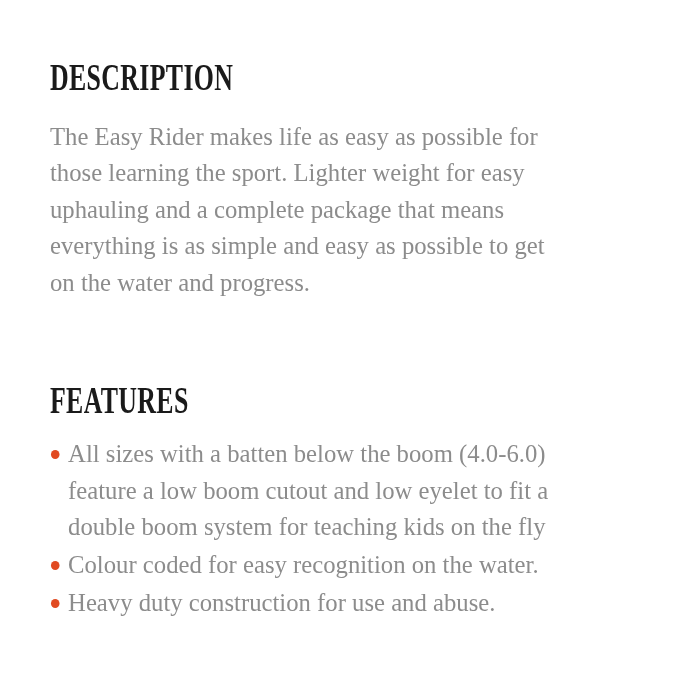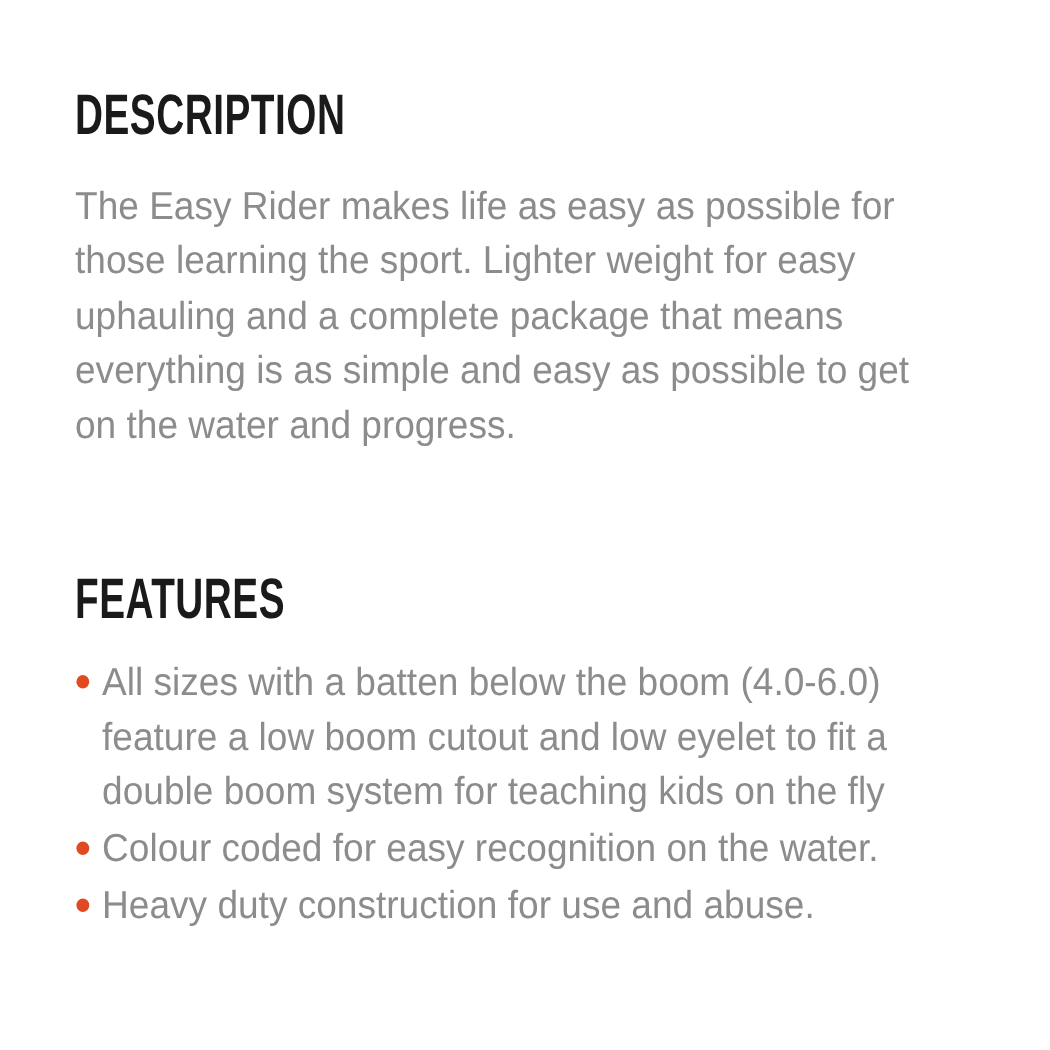--- a/index.html
+++ b/index.html
@@ -2,21 +2,21 @@
 <html><head>
 <meta charset="utf-8">
 <style>
   * { margin: 0; padding: 0; box-sizing: border-box; }
   html, body {
     width: 700px; height: 700px;
     background: #ffffff;
     font-family: "Liberation Sans", sans-serif;
     overflow: hidden;
   }
-  .page { position: relative; width: 700px; height: 700px; background: #ffffff; }
+  .page { position: relative; width: 700px; height: 700px; background: #ffffff; font-family: Liberation Serif, serif; }
 
   .section-heading {
     position: absolute;
     left: 50px;
     font-weight: 700;
     font-size: 38px;
     line-height: 1;
     letter-spacing: 0.5px;
     color: #1a1a1a;
     transform: scaleX(0.68);

